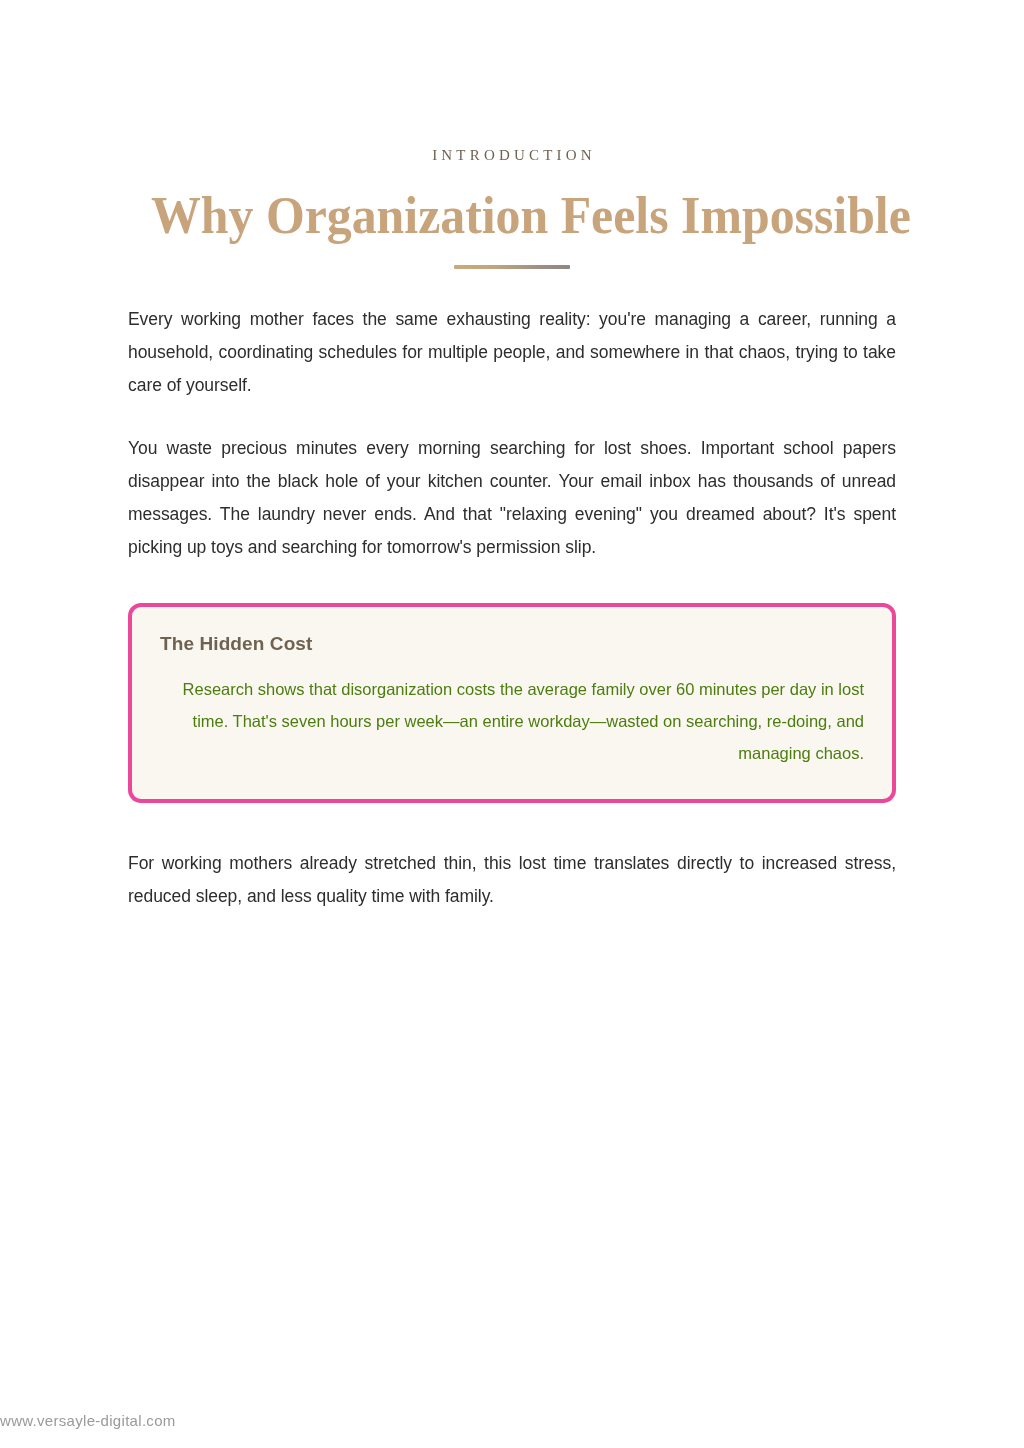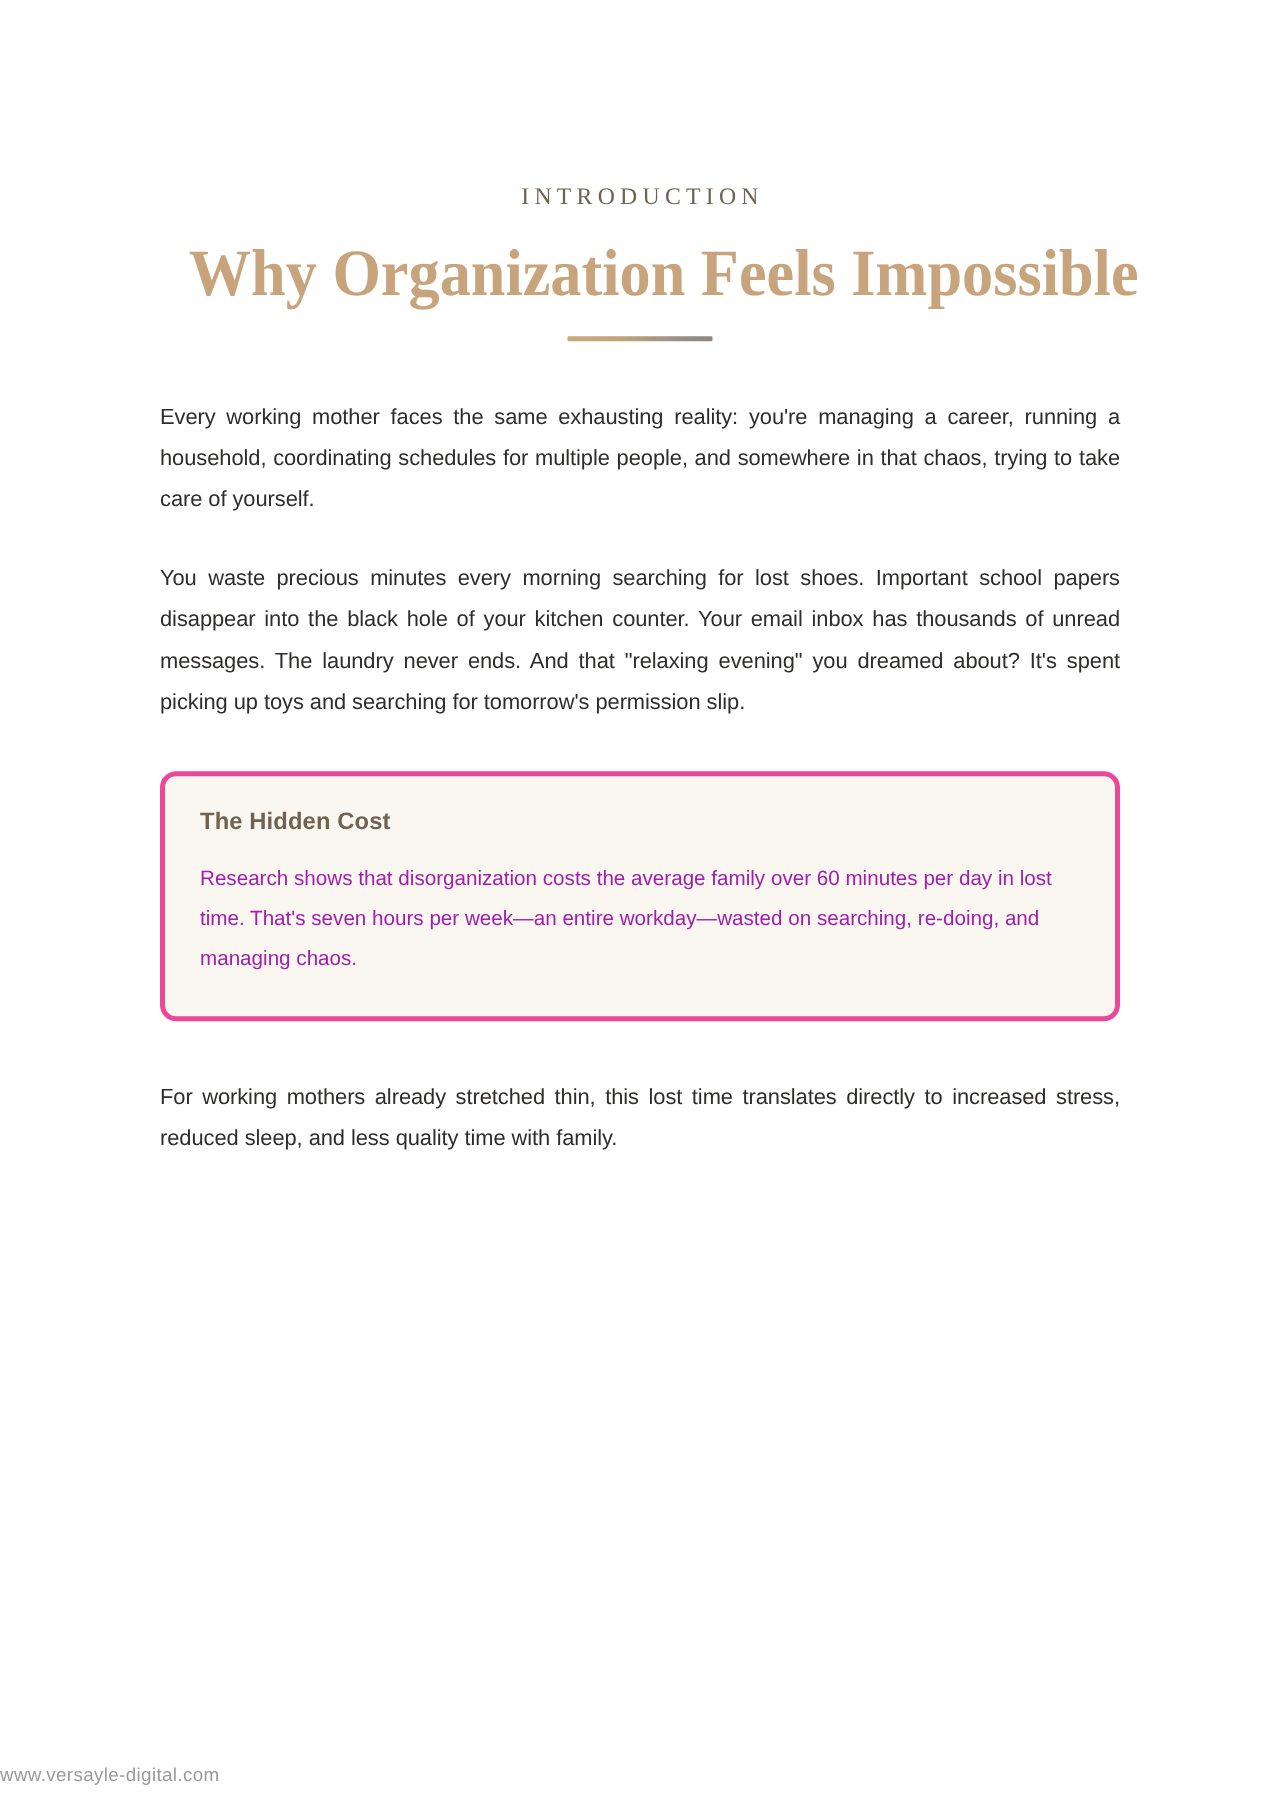--- a/index.html
+++ b/index.html
@@ -27,21 +27,21 @@
   .content {
     flex: 1 1 auto;
     padding: 148px 128px 0 128px;
     box-sizing: border-box;
   }
 
   
   .eyebrow {
     text-align: center;
     font-family: "Liberation Serif", "DejaVu Serif", serif;
-    font-size: 19px;
+    font-size: 15px;
     letter-spacing: 4.2px;
     color: #6f6253;
     text-transform: uppercase;
     line-height: 1;
     margin: 0 0 24px 0;
     padding-left: 4px;
   }
 
   .doc-title {
     text-align: center;
@@ -59,21 +59,21 @@
   .title-rule {
     width: 116px;
     height: 4px;
     margin: 22px auto 0 auto;
     border-radius: 1px;
     background: linear-gradient(90deg, #c9a97f 0%, #c2a47c 35%, #9b9086 75%, #8d8781 100%);
   }
 
   
   .body-block {
-    margin-top: 44px;
+    margin-top: 34px;
   }
 
   p.para {
     margin: 0 0 30px 0;
     font-size: 17.5px;
     line-height: 1.88;
     color: #2f2d2b;
     text-align: justify;
     text-justify: inter-word;
     letter-spacing: -0.05px;
@@ -98,22 +98,22 @@
     font-weight: 700;
     color: #6f6253;
     letter-spacing: 0.1px;
     line-height: 1.2;
   }
 
   .callout-body {
     margin: 0;
     font-size: 16.5px;
     line-height: 1.92;
-    color: #a21caf;
-    text-align: left;
+    color: #4d7c0f;
+    text-align: right;
   }
 
   
   .footer {
     flex: 0 0 auto;
     text-align: left;
     padding-bottom: 18px;
   }
 
   .footer-url {

